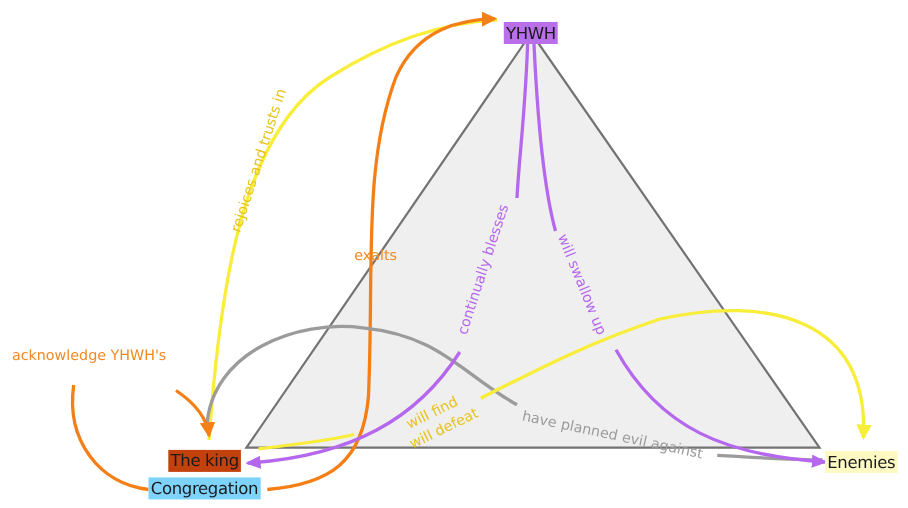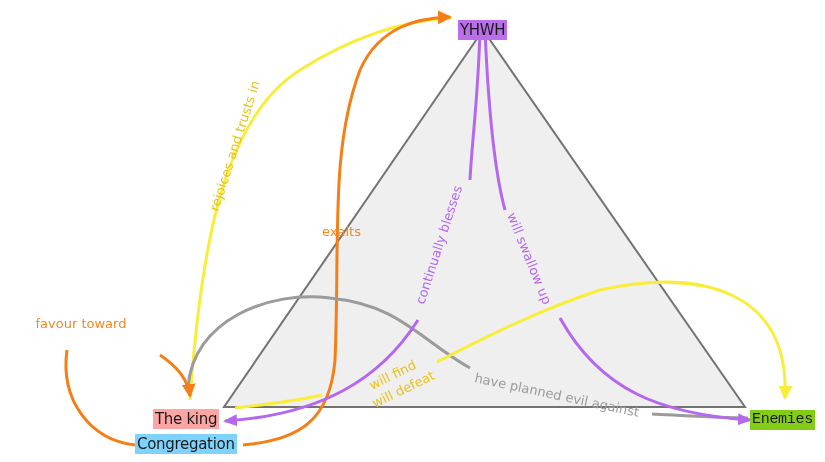--- a/index.html
+++ b/index.html
@@ -60,19 +60,19 @@
   <text class="edge-label" fill="#e8c21e" transform="translate(218,212) rotate(-72)">rejoices and trusts in</text>
   <text class="edge-label" fill="#f08a24" x="322" y="236">exalts</text>
   <text class="edge-label" fill="#b567ee" transform="translate(424,305) rotate(-72)">continually blesses</text>
   <text class="edge-label" fill="#b567ee" transform="translate(507,215) rotate(68)">will swallow up</text>
   <text class="edge-label" fill="#e8c21e" transform="translate(372,390) rotate(-26)">will find</text>
   <text class="edge-label" fill="#e8c21e" transform="translate(375,408) rotate(-26)">will defeat</text>
   <text class="edge-label" fill="#9b9b9b" transform="translate(474,382) rotate(12)">have planned evil against</text>
 </svg>
 
 <div class="free-label" style="left:0px; top:314px; width:162px; color:#f08a24;">
-  <div>favour toward</div>
+  <div>acknowledge YHWH's</div>
 </div>
 
 <div class="node" style="left:458px; top:20px; background:#b96eea;">YHWH</div>
-<div class="node" style="left:153px; top:409px; background:#fca5a5;">The king</div>
+<div class="node" style="left:153px; top:409px; background:#c2410c;">The king</div>
 <div class="node" style="left:135px; top:434px; background:#7dd3fc;">Congregation</div>
-<div class="node" style="left:750px; top:410px; background:#84cc16;font-family:Liberation Mono, monospace;">Enemies</div>
+<div class="node" style="left:750px; top:410px; background:#fef9c3;">Enemies</div>
 
 </body></html>

